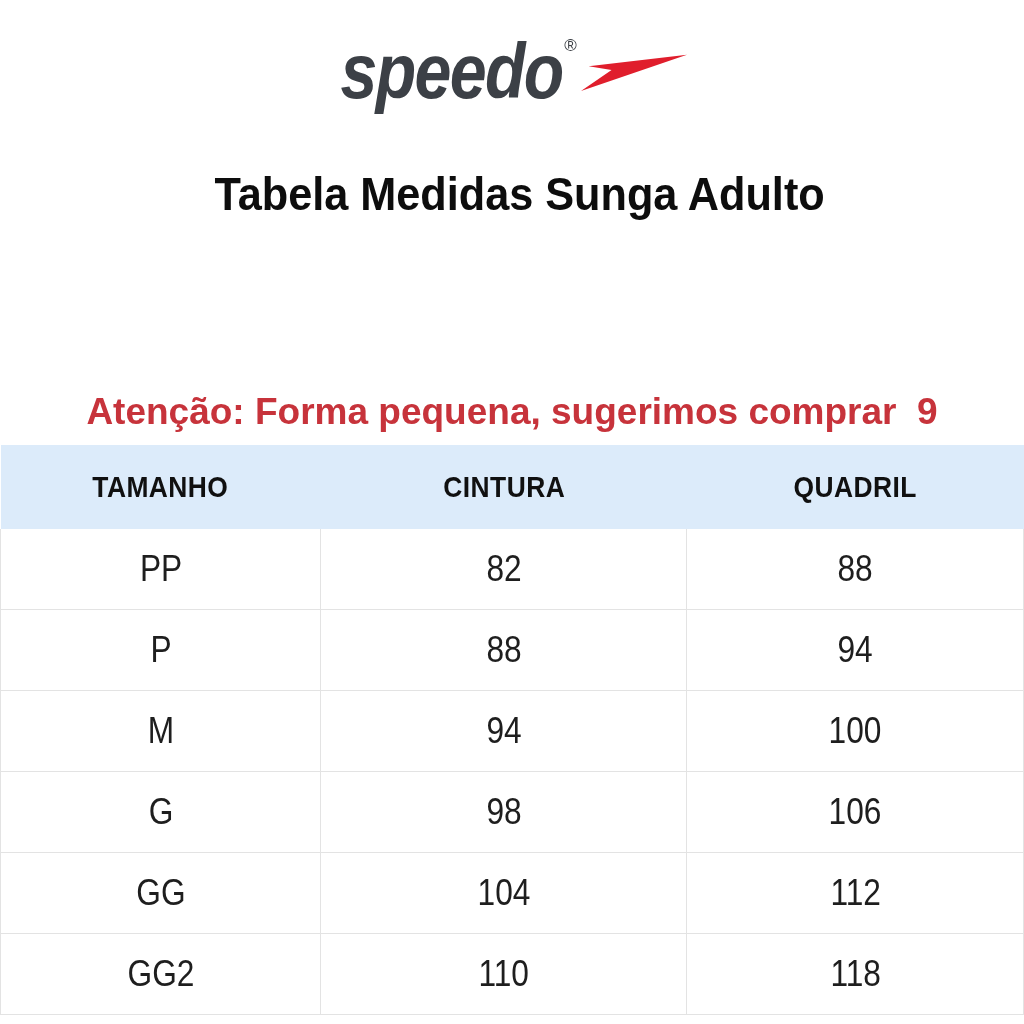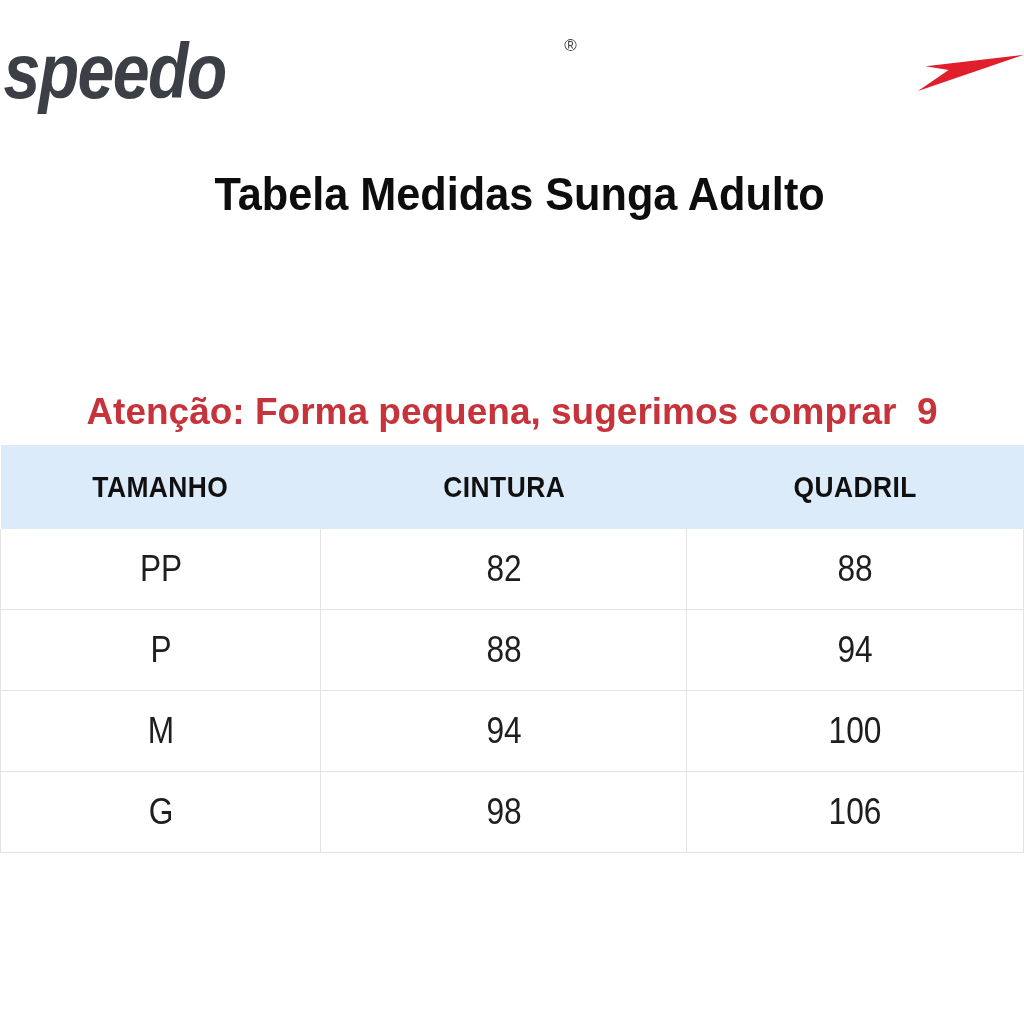--- a/index.html
+++ b/index.html
@@ -17,21 +17,21 @@
   }
 
   
   .logo-row {
     position: absolute;
     top: 28px;
     left: 0;
     width: 100%;
     height: 92px;
     display: flex;
-    justify-content: space-between;
+    justify-content: center;
     align-items: center;
   }
   .brand {
     display: inline-block;
     font-family: "Liberation Sans", sans-serif;
     font-style: italic;
     font-weight: 700;
     font-size: 78px;
     line-height: 1;
     letter-spacing: -2px;
@@ -175,16 +175,26 @@
       <tr>
         <td><span class="cx">M</span></td>
         <td><span class="cx">94</span></td>
         <td><span class="cx">100</span></td>
       </tr>
       <tr>
         <td><span class="cx">G</span></td>
         <td><span class="cx">98</span></td>
         <td><span class="cx">106</span></td>
       </tr>
+      <tr>
+        <td><span class="cx">GG</span></td>
+        <td><span class="cx">104</span></td>
+        <td><span class="cx">112</span></td>
+      </tr>
+      <tr>
+        <td><span class="cx">GG2</span></td>
+        <td><span class="cx">110</span></td>
+        <td><span class="cx">118</span></td>
+      </tr>
     </tbody>
   </table>
 
 </div>
 
 </body></html>

